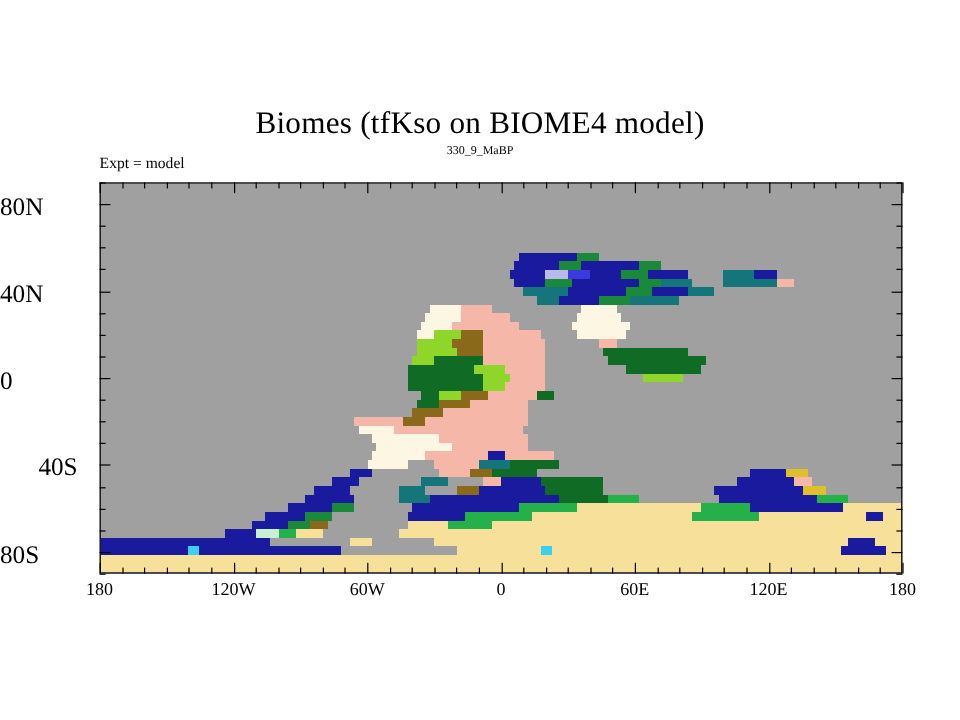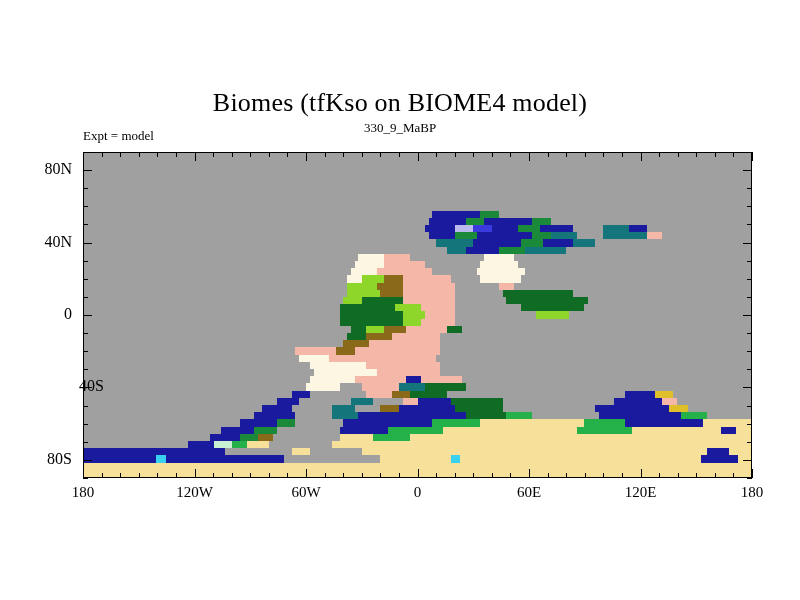--- a/index.html
+++ b/index.html
@@ -8,21 +8,21 @@
     font-family:"Liberation Serif","DejaVu Serif",serif;color:#000;
   }
   #root{position:relative;width:800px;height:600px;}
 
   .title{
     position:absolute;left:0;top:88px;width:800px;text-align:center;
     font-size:26px;letter-spacing:.2px;
   }
   .subtitle{
     position:absolute;left:0;top:120px;width:800px;text-align:center;
-    font-size:13px;
+    font-size:10px;
   }
   .expt{
     position:absolute;left:83px;top:128px;font-size:13px;white-space:nowrap;
   }
 
   
   #plot{
     position:absolute;left:83px;top:152px;width:669px;height:326px;
     box-sizing:border-box;border:1px solid #000;background:#a0a0a0;
     overflow:hidden;
@@ -33,21 +33,21 @@
   .tick{position:absolute;background:#000;}
   .tk-b{width:1px;}     
   .tk-s{height:1px;}    
 
   
   .xlab{
     position:absolute;top:484px;font-size:15px;text-align:center;
     width:70px;margin-left:-35px;
   }
   .ylab{
-    position:absolute;left:0;width:72px;text-align:right;font-size:16px;
+    position:absolute;left:0;width:72px;font-size:21px;
     margin-top:-10px;
   }
 </style>
 </head>
 <body>
 
 <div id="root">
 
   <div class="title">Biomes (tfKso on BIOME4 model)</div>
   <div class="subtitle">330_9_MaBP</div>

